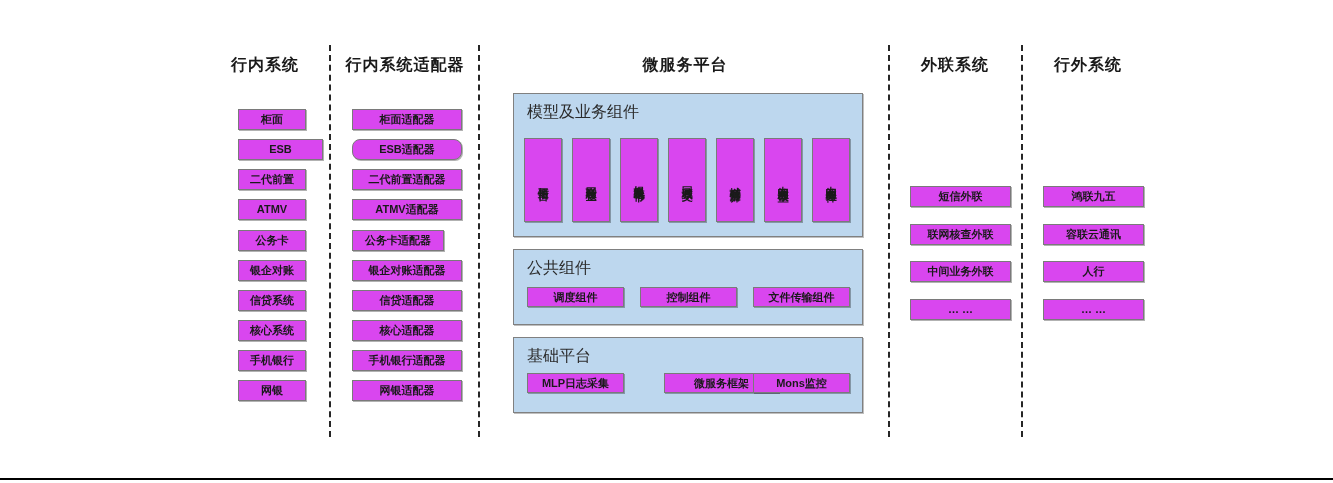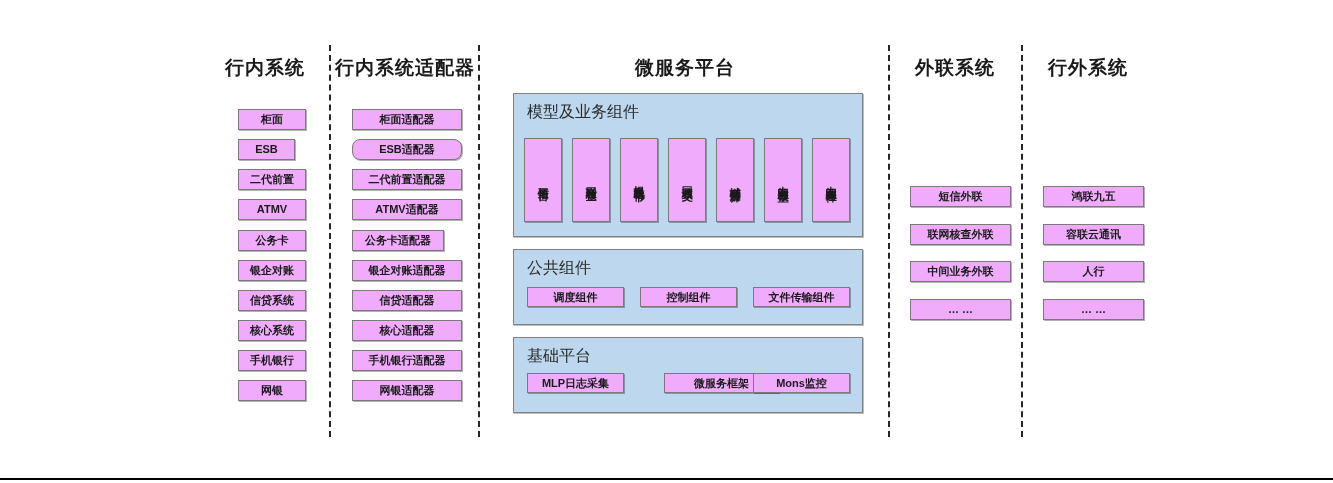--- a/index.html
+++ b/index.html
@@ -36,32 +36,32 @@
     top: 478px;
     width: 1333px;
     height: 0;
     border-top: 2px solid #000000;
   }
 
   
   .col-title {
     position: absolute;
     text-align: center;
-    font-size: 19px;
+    font-size: 16px;
     font-weight: bold;
     color: #1a1a1a;
     letter-spacing: 1px;
     white-space: nowrap;
   }
 
   
   .node {
     position: absolute;
     box-sizing: border-box;
-    background: #f0abfc;
+    background: #d946ef;
     border: 1px solid #7a7a7a;
     box-shadow: 1px 1px 0 rgba(0,0,0,0.30);
     display: flex;
     align-items: center;
     justify-content: center;
     font-size: 11px;
     font-weight: bold;
     color: #1a1a1a;
     text-align: center;
     line-height: 1.15;
@@ -104,21 +104,21 @@
   <div class="divider" style="left:888px;"></div>
   <div class="divider" style="left:1021px;"></div>
 
   <div class="col-title" style="left:200px; top:55px; width:130px;">行内系统</div>
   <div class="col-title" style="left:335px; top:55px; width:140px;">行内系统适配器</div>
   <div class="col-title" style="left:570px; top:55px; width:230px;">微服务平台</div>
   <div class="col-title" style="left:890px; top:55px; width:130px;">外联系统</div>
   <div class="col-title" style="left:1023px; top:55px; width:130px;">行外系统</div>
 
   <div class="node" style="left:238px; top:109px; width:68px; height:21px;">柜面</div>
-  <div class="node" style="left:238px; top:139px; width:57px; height:21px;">ESB</div>
+  <div class="node" style="left:238px; top:139px; width:85px; height:21px;">ESB</div>
   <div class="node" style="left:238px; top:169px; width:68px; height:21px;">二代前置</div>
   <div class="node" style="left:238px; top:199px; width:68px; height:21px;">ATMV</div>
   <div class="node" style="left:238px; top:230px; width:68px; height:21px;">公务卡</div>
   <div class="node" style="left:238px; top:260px; width:68px; height:21px;">银企对账</div>
   <div class="node" style="left:238px; top:290px; width:68px; height:21px;">信贷系统</div>
   <div class="node" style="left:238px; top:320px; width:68px; height:21px;">核心系统</div>
   <div class="node" style="left:238px; top:350px; width:68px; height:21px;">手机银行</div>
   <div class="node" style="left:238px; top:380px; width:68px; height:21px;">网银</div>
 
   <div class="node" style="left:352px; top:109px; width:110px; height:21px;">柜面适配器</div>

